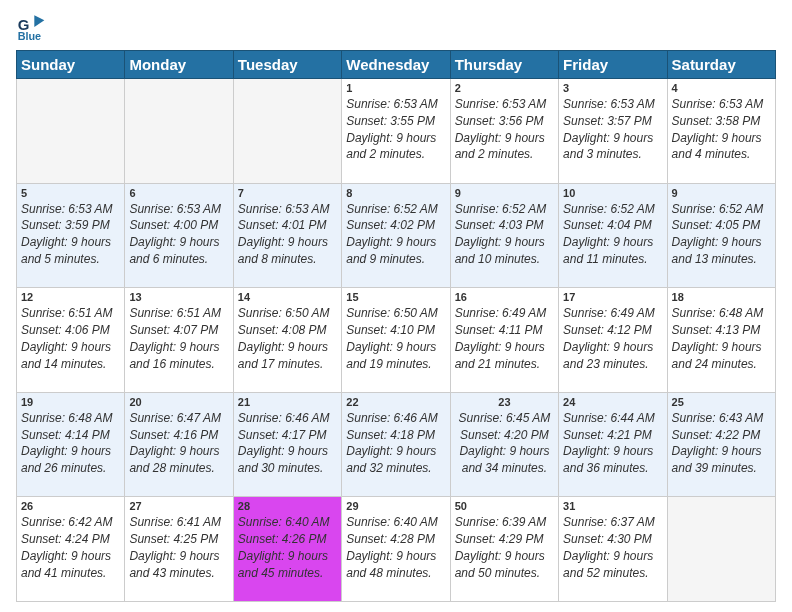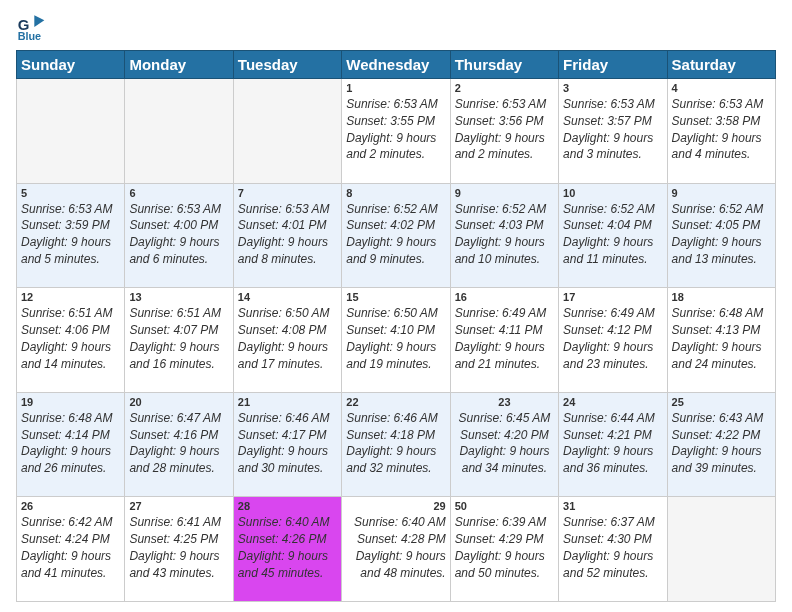--- a/index.html
+++ b/index.html
@@ -249,21 +249,21 @@
             <div class="day-info">Sunrise: 6:42 AM<br>Sunset: 4:24 PM<br>Daylight: 9 hours and 41 minutes.</div>
           </td>
           <td style="background: rgb(255, 255, 255);">
             <span class="day-num">27</span>
             <div class="day-info">Sunrise: 6:41 AM<br>Sunset: 4:25 PM<br>Daylight: 9 hours and 43 minutes.</div>
           </td>
           <td style="background: #d946ef; margin-left: 6px;">
             <span class="day-num">28</span>
             <div class="day-info">Sunrise: 6:40 AM<br>Sunset: 4:26 PM<br>Daylight: 9 hours and 45 minutes.</div>
           </td>
-          <td style="background: rgb(255, 255, 255); text-align: right;">
+          <td style="background: rgb(255, 255, 255);">
             <span class="day-num">29</span>
             <div class="day-info">Sunrise: 6:40 AM<br>Sunset: 4:28 PM<br>Daylight: 9 hours and 48 minutes.</div>
           </td>
           <td style="background: rgb(255, 255, 255);">
             <span class="day-num">50</span>
             <div class="day-info">Sunrise: 6:39 AM<br>Sunset: 4:29 PM<br>Daylight: 9 hours and 50 minutes.</div>
           </td>
           <td style="background: rgb(255, 255, 255);">
             <span class="day-num">31</span>
             <div class="day-info">Sunrise: 6:37 AM<br>Sunset: 4:30 PM<br>Daylight: 9 hours and 52 minutes.</div>

